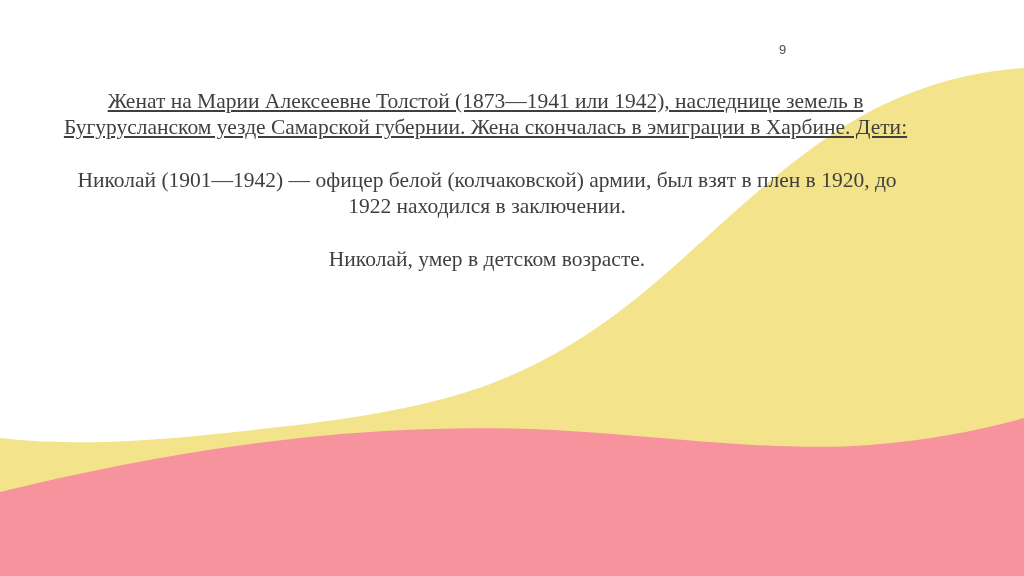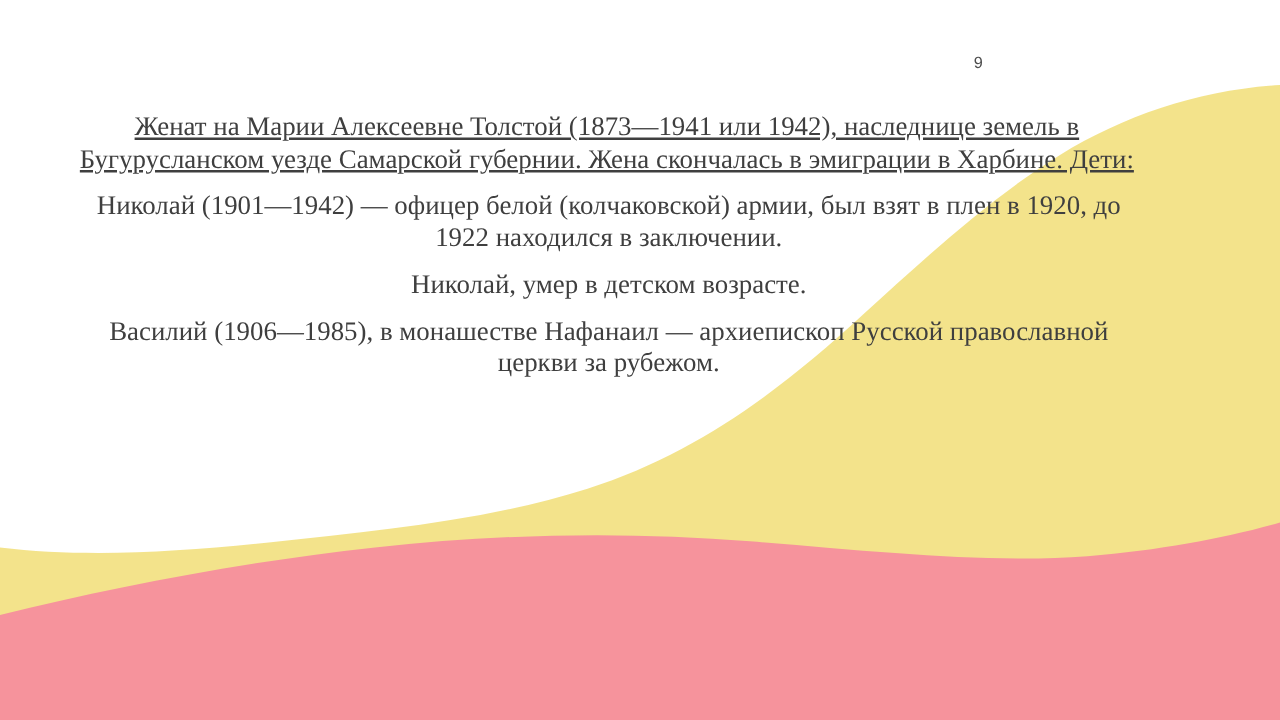--- a/index.html
+++ b/index.html
@@ -67,21 +67,21 @@
   }
   .para {
     margin: 0 0 0 0;
     text-align: center;
     font-family: "Liberation Serif", "DejaVu Serif", serif;
     font-size: 21.5px;
     line-height: 25.5px;
     color: #3f3f3f;
   }
   .para + .para {
-    margin-top: 12px;
+    margin-top: 28px;
   }
   
   .para.first {
     margin-left: -3px;
     text-decoration: underline;
   }
 </style>
 </head>
 <body>
 
@@ -107,17 +107,16 @@
 
   <div class="content">
 
     <div class="page-number">9</div>
 
 
     <div class="body-block">
       <p class="para first">Женат на Марии Алексеевне Толстой (1873—1941 или 1942), наследнице земель в Бугурусланском уезде Самарской губернии. Жена скончалась в эмиграции в Харбине. Дети:</p>
       <p class="para">Николай (1901—1942) — офицер белой (колчаковской) армии, был взят в плен в 1920, до 1922 находился в заключении.</p>
       <p class="para">Николай, умер в детском возрасте.</p>
-      <p class="para">Василий (1906—1985), в монашестве Нафанаил — архиепископ Русской православной церкви за рубежом.</p>
     </div>
 
   </div>
 </div>
 
 </body></html>

